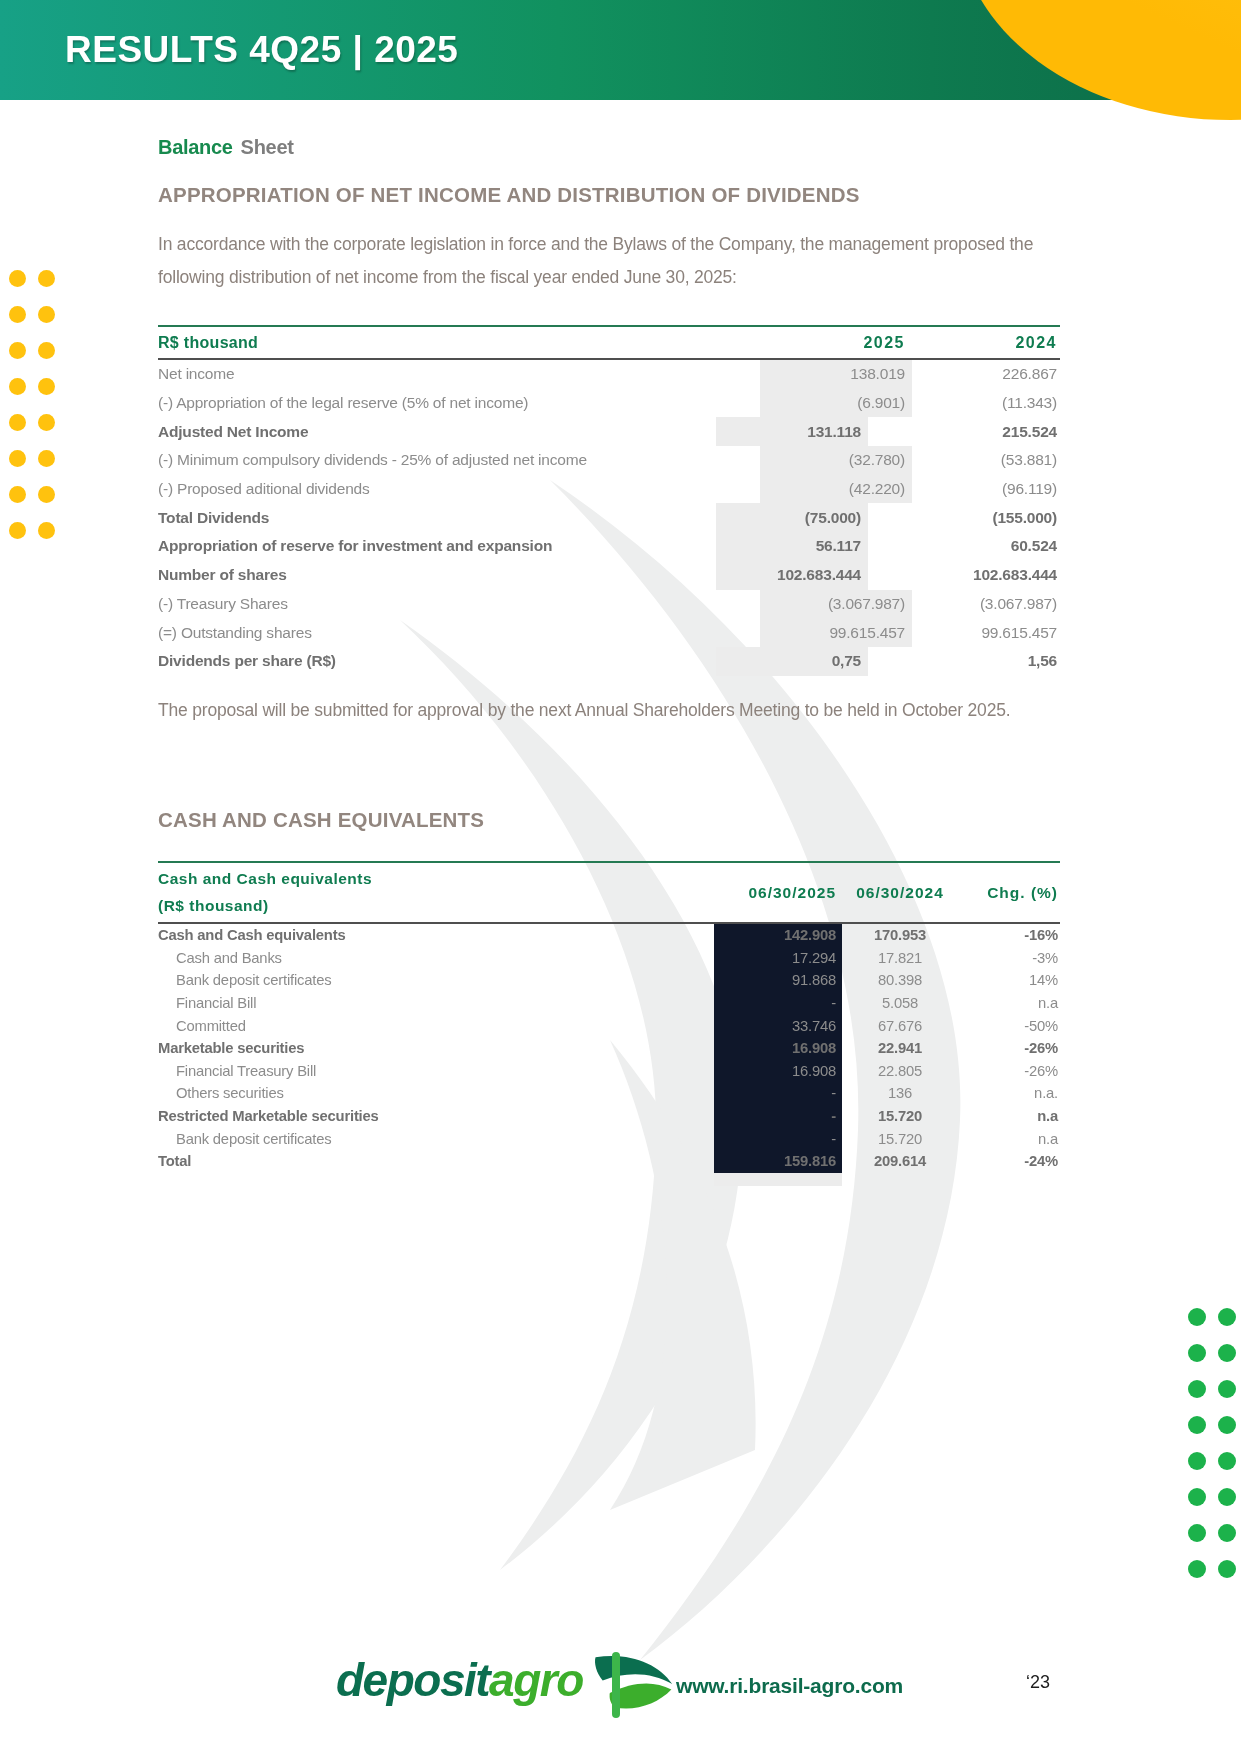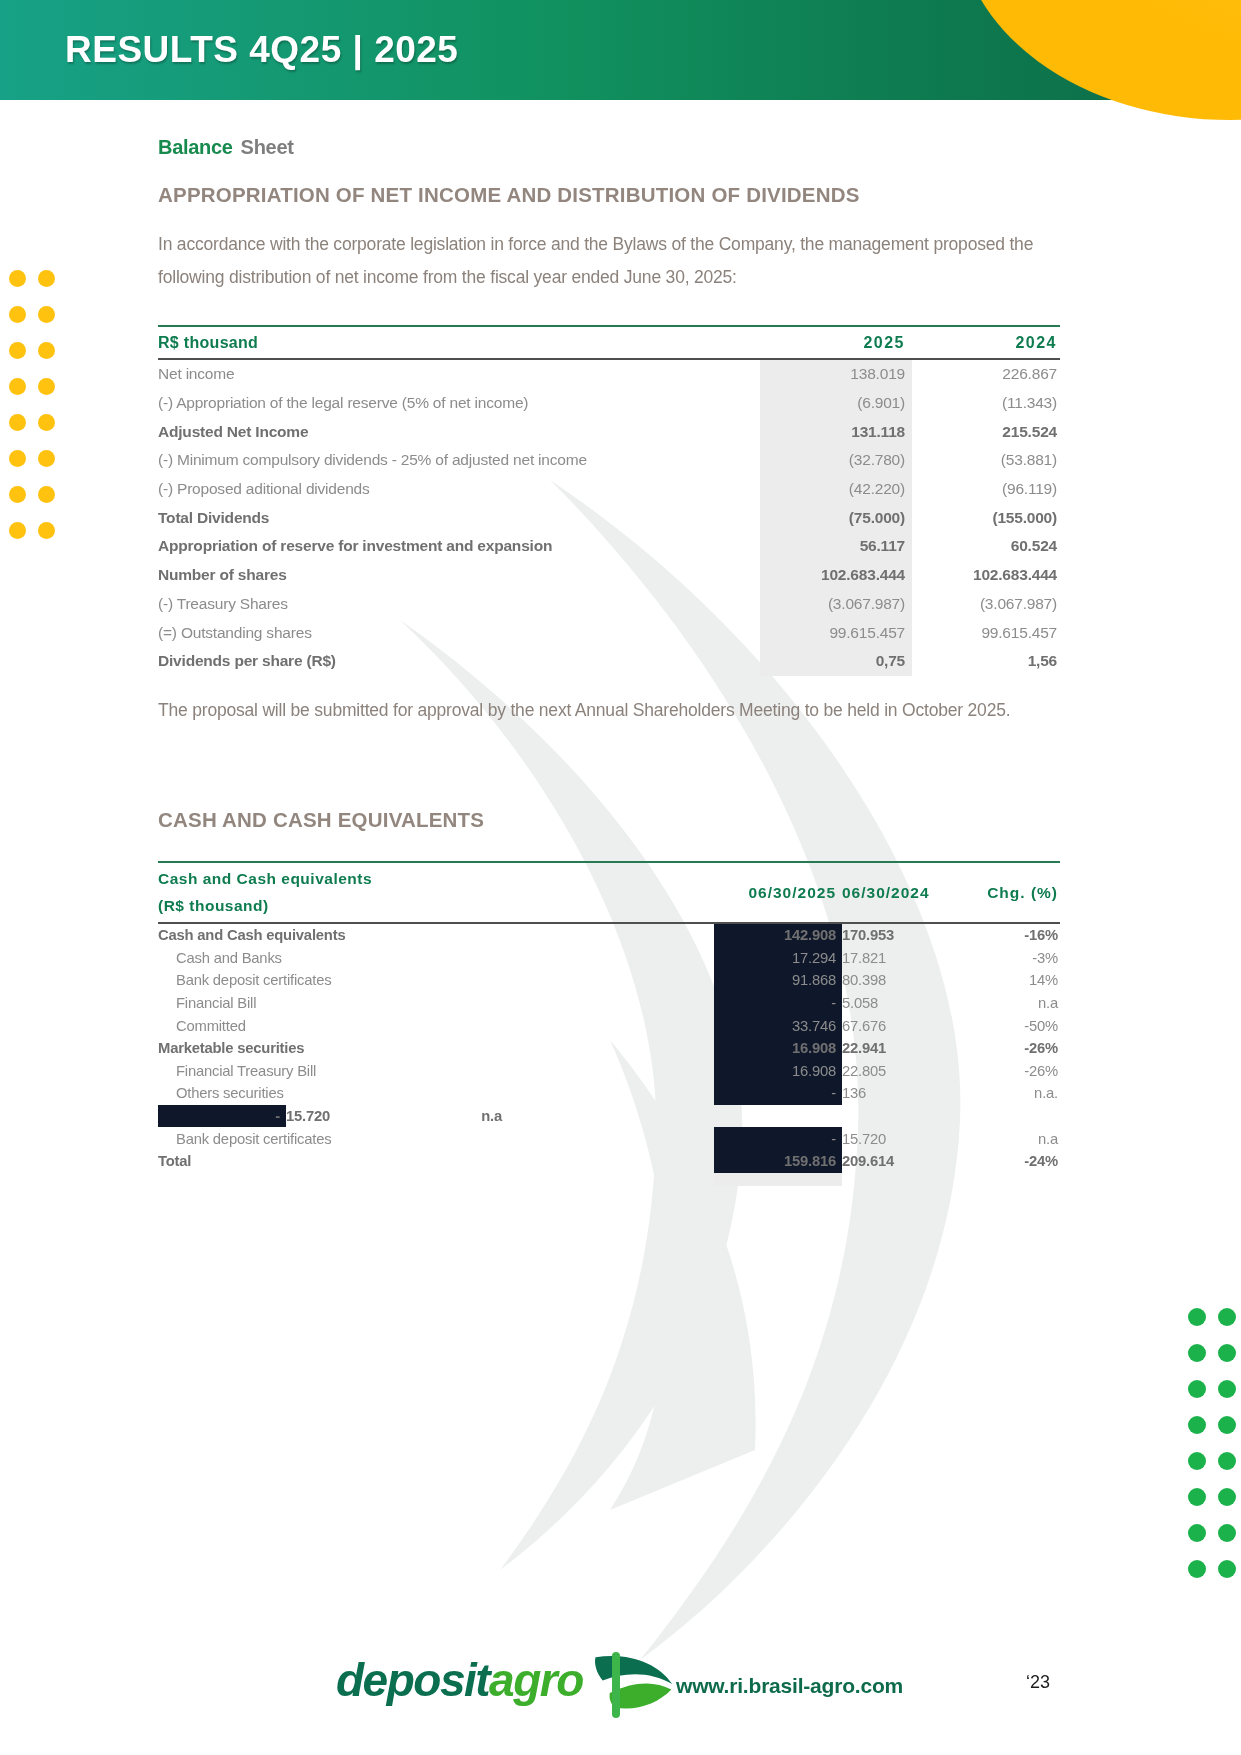--- a/index.html
+++ b/index.html
@@ -45,40 +45,40 @@
 
   
   .fin-table { position:absolute; left:158px; width:902px; }
   .table-1 { top:325px; }
   .t1-header { display:flex; align-items:center; height:35px;
     border-top:2px solid #257A53; border-bottom:2px solid #4F4F4F;
     color:#0F7C50; font-weight:bold; font-size:16px; }
   .t1-header .t1-label { letter-spacing:0.3px; }
   .t1-header .t1-c1, .t1-header .t1-c2 { background:none; letter-spacing:1.5px; color:#0F7C50; }
   .t1r { display:flex; align-items:center; height:28.7px; font-size:15.5px; color:#8C8C8C; letter-spacing:-0.2px; }
-  .t1r.bold { font-weight:bold; color:#707070; }
+  .t1r.bold { font-weight:bold; color:#707070;gap:44px; }
   .t1-label { flex:1; }
   .t1-c1 { width:152px; text-align:right; padding-right:7px; background:#ECECEC; align-self:stretch;
     display:flex; align-items:center; justify-content:flex-end; }
   .t1-c2 { width:148px; text-align:right; padding-right:3px; }
 
   
   .table-2 { top:861px; }
   .t2-header { display:flex; align-items:center; height:63px;
     border-top:2px solid #257A53; border-bottom:2px solid #4F4F4F;
     color:#0F7C50; font-weight:bold; font-size:15.5px; }
   .t2-header-left { flex:1; display:flex; flex-direction:column; justify-content:center; gap:9px; letter-spacing:0.5px; }
   .t2-header .t2-v1, .t2-header .t2-v2, .t2-header .t2-chg { background:none; letter-spacing:1px; color:#0F7C50; }
   .t2r { display:flex; align-items:center; height:22.6px; font-size:14.8px; color:#8C8C8C; letter-spacing:-0.2px; }
   .t2r.bold { font-weight:bold; color:#707070; }
   .t2r .indented { padding-left:18px; }
   .t2-label { flex:1; }
   .t2-v1 { width:128px; text-align:right; padding-right:6px; background:#0f172a; align-self:stretch;
     display:flex; align-items:center; justify-content:flex-end; }
-  .t2-v2 { width:118px; text-align:left; padding-right:2px; }
+  .t2-v2 { width:118px; text-align:center; padding-right:2px; }
   .t2-chg { width:100px; text-align:right; padding-right:2px; }
   .t2-spacer { display:flex; height:13px; }
   .t2-spacer .sp-label { flex:1; }
   .t2-spacer .sp-v1 { width:128px; background:#ECECEC; }
   .t2-spacer .sp-rest { width:218px; }
 
   
   .footer-logo { position:absolute; left:336px; top:1650px; display:flex; align-items:flex-start; z-index:2; }
   .logo-text { font-size:46px; font-weight:bold; font-style:italic; letter-spacing:-1.5px; line-height:60px; }
   .logo-brasil { color:#0B6E4F; }
@@ -295,20 +295,21 @@
   </div>
 
   <div class="t2r t-row">
     <span class="t2-label indented">Others securities</span>
     <span class="t2-v1">-</span>
     <span class="t2-v2">136</span>
     <span class="t2-chg">n.a.</span>
   </div>
 
   <div class="t2r t-row bold">
+    <span class="t2-label">Restricted Marketable securities</span>
     <span class="t2-v1">-</span>
     <span class="t2-v2">15.720</span>
     <span class="t2-chg">n.a</span>
   </div>
 
   <div class="t2r t-row">
     <span class="t2-label indented">Bank deposit certificates</span>
     <span class="t2-v1">-</span>
     <span class="t2-v2">15.720</span>
     <span class="t2-chg">n.a</span>

